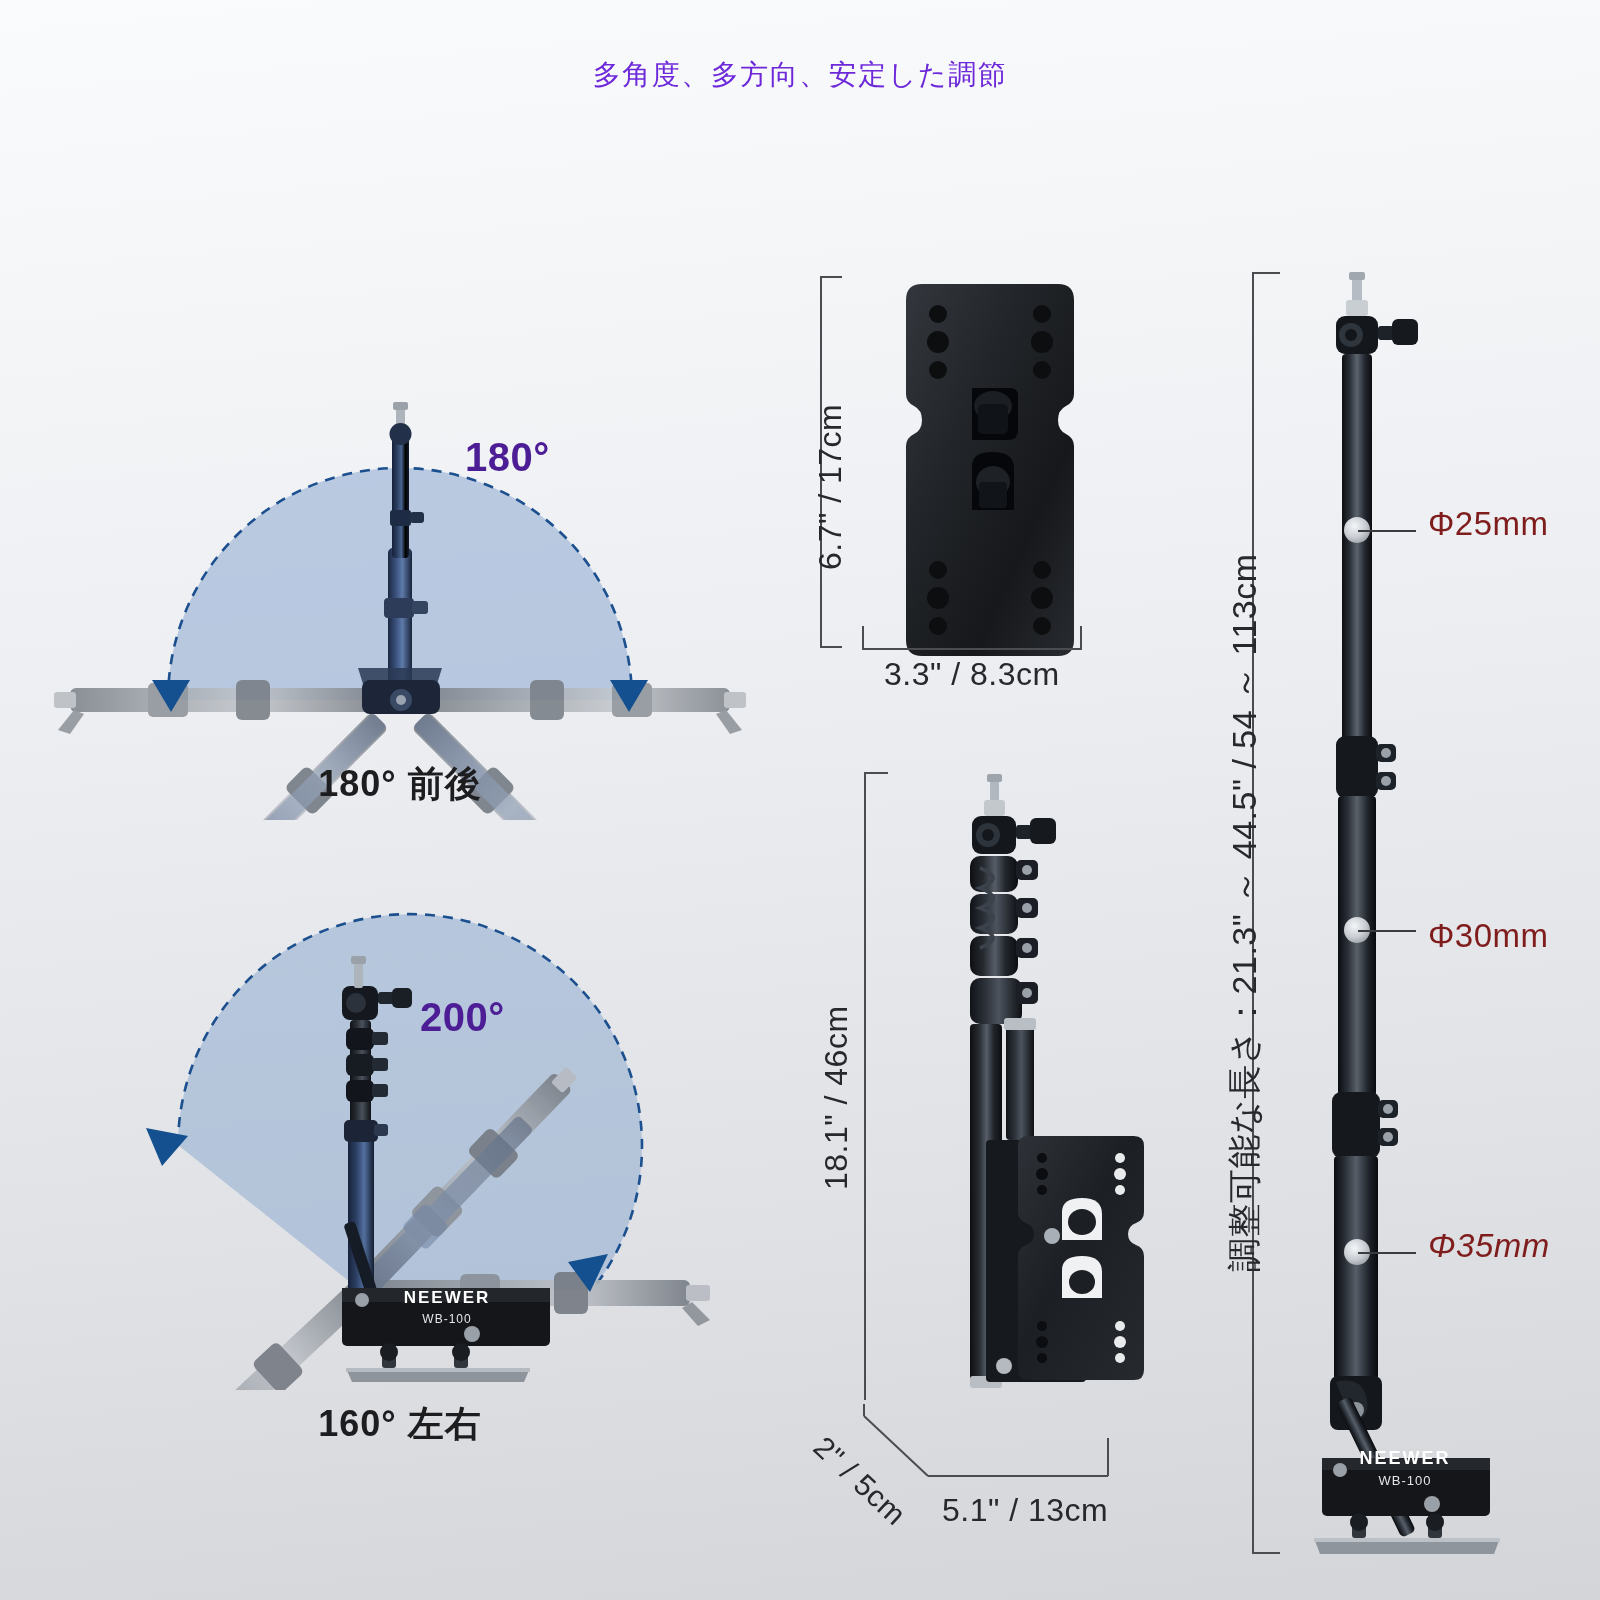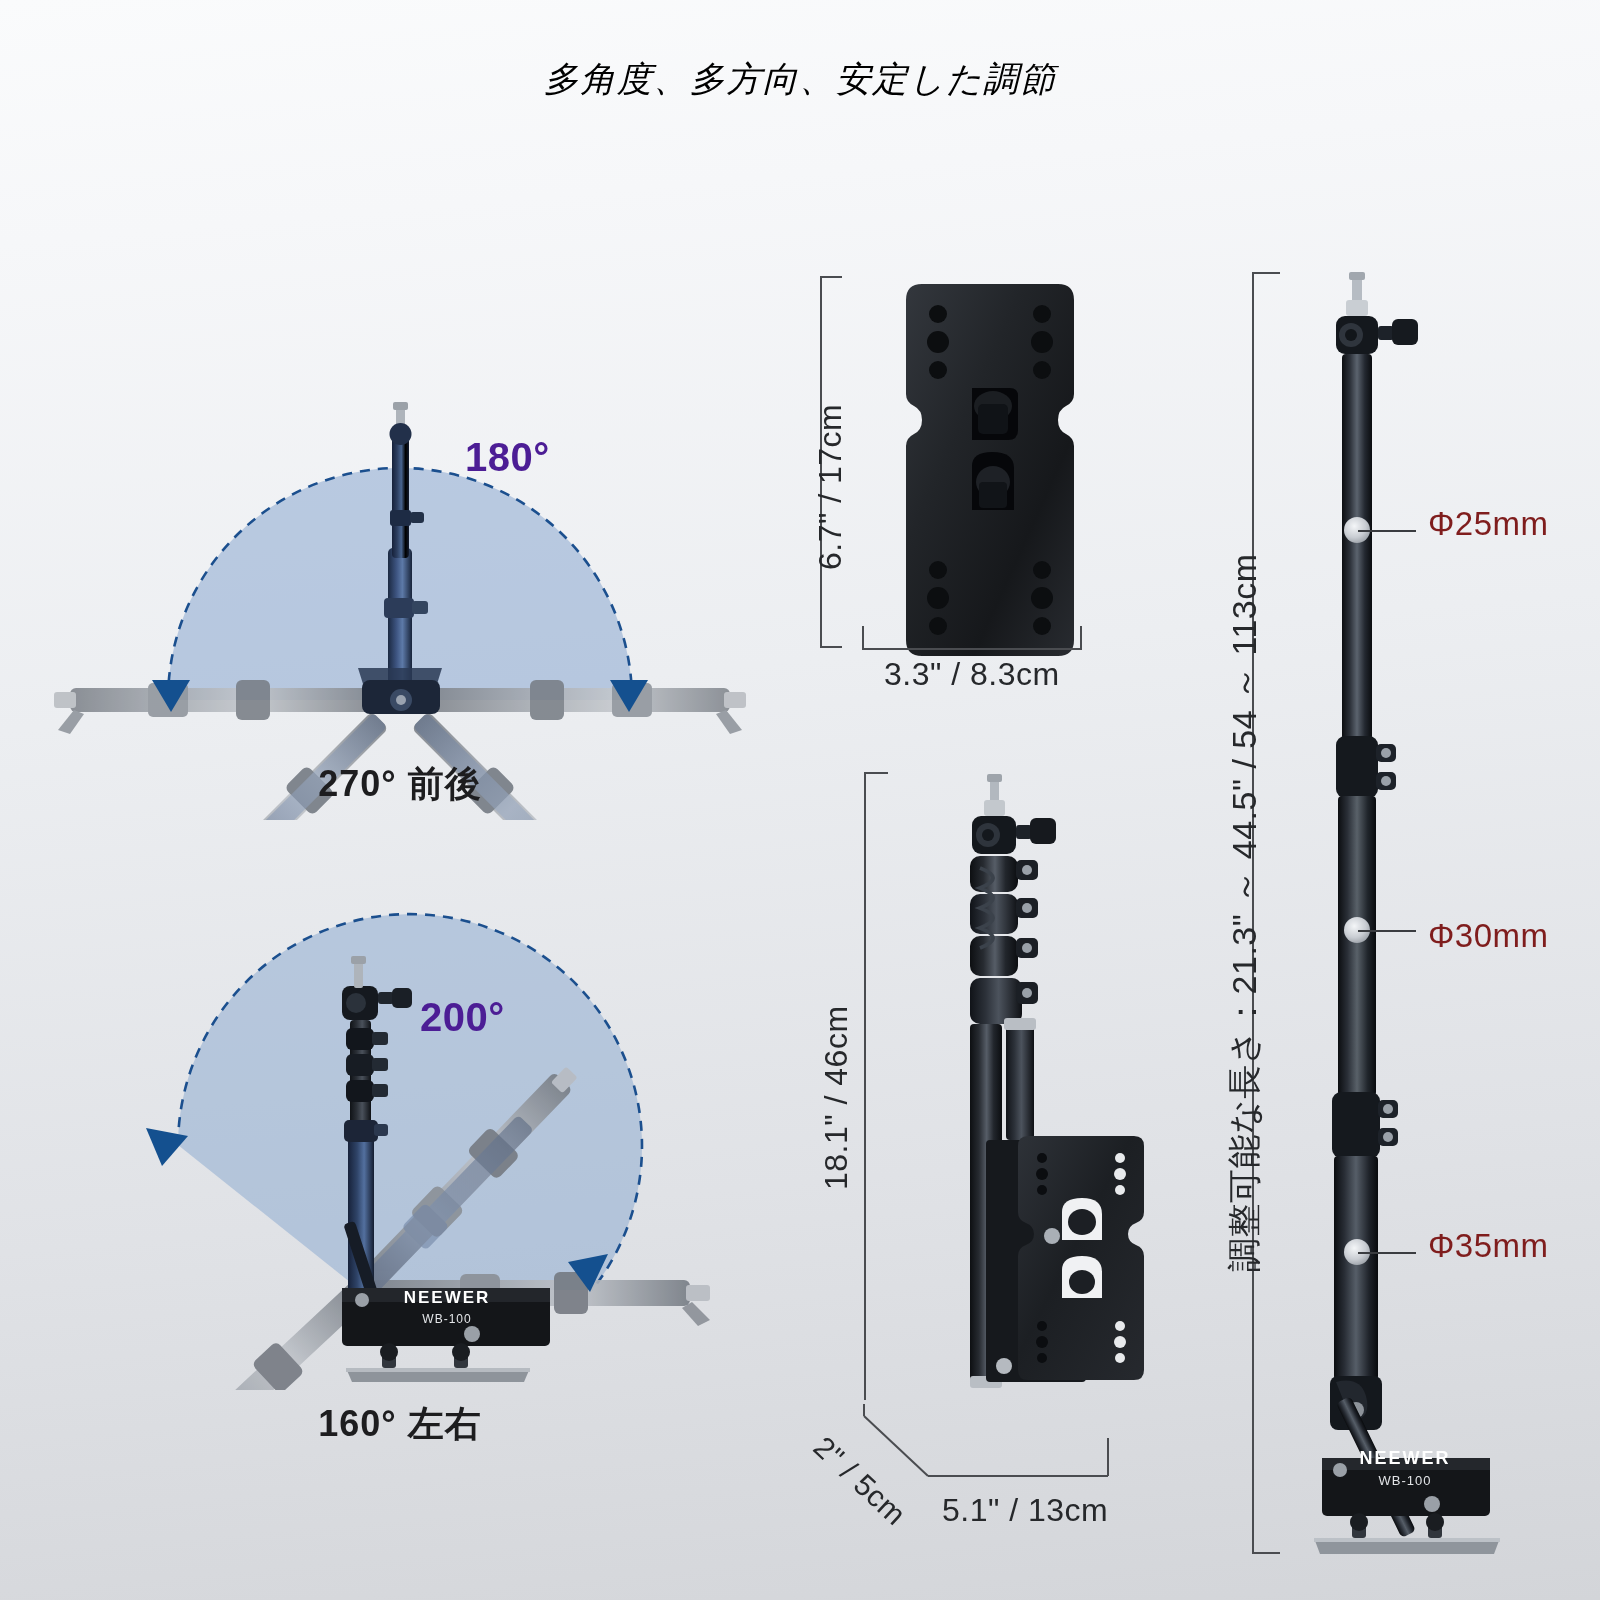--- a/index.html
+++ b/index.html
@@ -26,25 +26,24 @@
   .headline {
     font-size: 76px;
     font-weight: 900;
     letter-spacing: 1px;
     color: #1d1d1f;
     line-height: 1.05;
     font-family: "DejaVu Sans", "Liberation Sans", sans-serif;
   }
   .subhead {
     margin-top: 18px;
-    font-size: 35px;
+    font-size: 28px;
     font-weight: 400;
-    color: #000000;
+    color: #6d28d9;
     letter-spacing: 1.5px;
-    font-style: italic;
   }
 
   
   .panel { position: absolute; }
 
   
   .caption {
     font-size: 36px;
     font-weight: 700;
     color: #1d1d1f;
@@ -193,21 +192,21 @@
       <circle cx="361" cy="300" r="5" fill="#9aa3b0"></circle>
     </g>
 
     <path d="M 112 280 L 150 280 L 131 312 Z" fill="#14508f"></path>
     <path d="M 570 280 L 608 280 L 589 312 Z" fill="#14508f"></path>
   </svg>
 
   <div class="angle-val" style="left:425px; top:35px;">180°</div>
 </div>
 
-<div class="caption" style="position:absolute; left:130px; top:760px; width:540px;">270° 前後</div>
+<div class="caption" style="position:absolute; left:130px; top:760px; width:540px;">180° 前後</div>
 
 <div class="panel" style="left:30px; top:890px; width:760px; height:500px;">
 
   <svg width="760" height="500" viewBox="0 0 760 500">
     <defs>
       <linearGradient id="tubeBlue2" x1="0" y1="0" x2="1" y2="0">
         <stop offset="0%" stop-color="#17223a"></stop>
         <stop offset="35%" stop-color="#2f4468"></stop>
         <stop offset="62%" stop-color="#53709f"></stop>
         <stop offset="100%" stop-color="#141d30"></stop>
@@ -559,13 +558,13 @@
 
 <div class="dim-label vert" style="left:1222px; top:1272px; font-size:34px;">調整可能な長さ：21.3" ～ 44.5" / 54 ～ 113cm</div>
 
 <div class="lead-line" style="left:1358px; top:530px; width:58px;"></div>
 <div class="spec-label" style="left:1428px; top:505px;">Φ25mm</div>
 
 <div class="lead-line" style="left:1358px; top:930px; width:58px;"></div>
 <div class="spec-label" style="left:1428px; top:905px;margin-top:12px;">Φ30mm</div>
 
 <div class="lead-line" style="left:1358px; top:1252px; width:58px;"></div>
-<div class="spec-label" style="left:1428px; top:1227px;">Φ35mm</div>
+<div class="spec-label" style="left:1428px; top:1227px;font-style:italic;">Φ35mm</div>
 
 </body></html>

